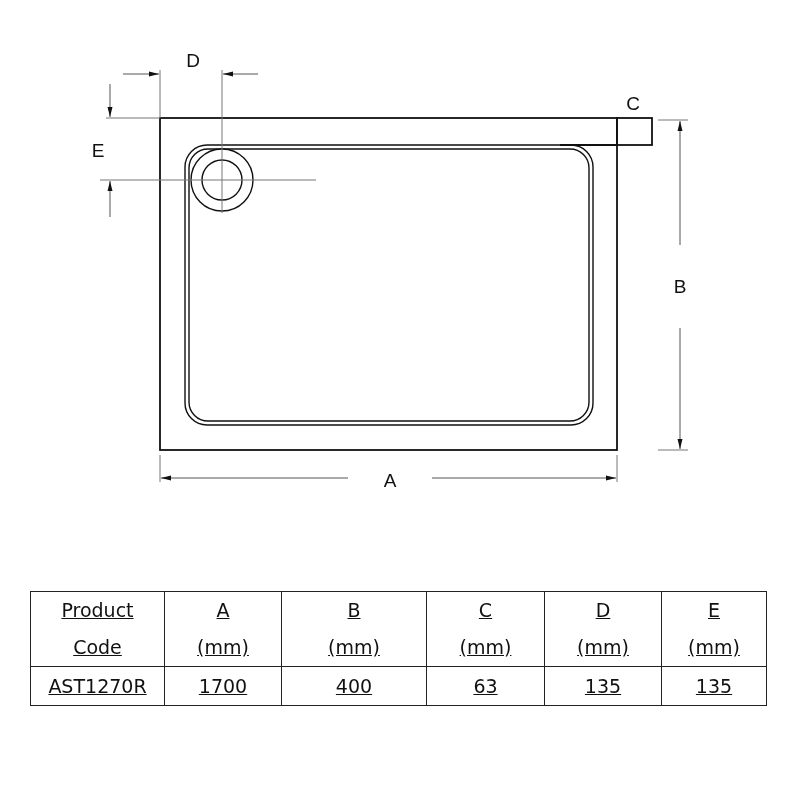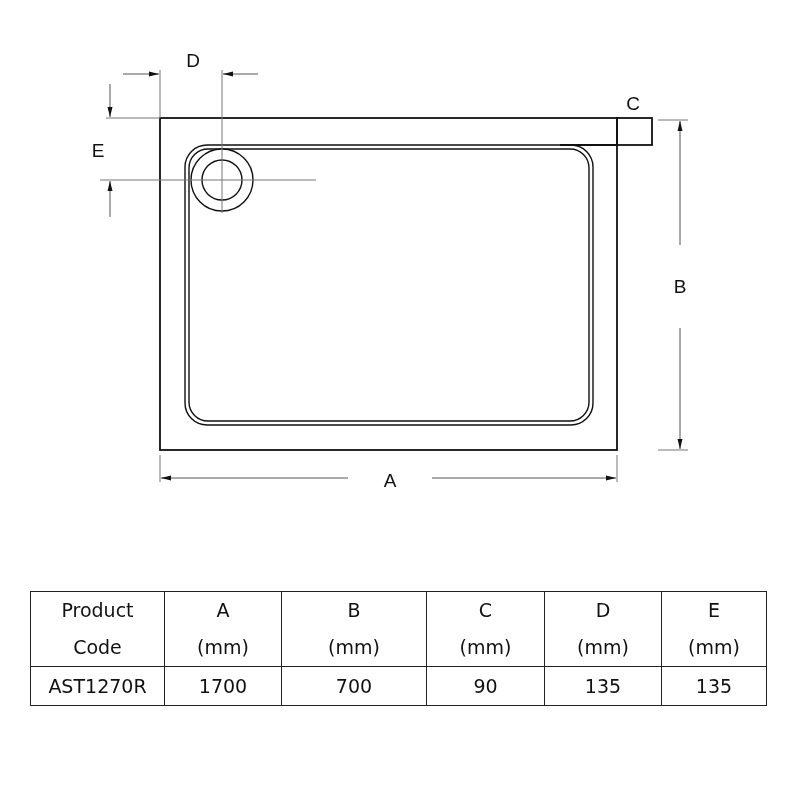--- a/index.html
+++ b/index.html
@@ -5,21 +5,21 @@
     html, body { margin: 0; padding: 0; background: #ffffff; }
     body { width: 800px; height: 800px; position: relative; overflow: hidden; font-family: "Liberation Sans", sans-serif; }
     #drawing { position: absolute; left: 0; top: 0; width: 800px; height: 540px; }
     .dim-label { font-family: "Liberation Sans", sans-serif; font-size: 19px; fill: #111; }
     #spec-table {
       position: absolute; left: 30px; top: 591px;
       border-collapse: collapse;
       font-family: "DejaVu Sans", sans-serif; font-size: 19px; color: #111;
     }
     #spec-table td, #spec-table th {
-      border: 1.5px solid #222; text-align: center; font-weight: normal; padding: 0;
+      border: 1.5px solid #222; text-align: center; font-weight: normal; padding: 0; text-decoration: underline;
     }
     #spec-table thead th { height: 72px; line-height: 37px; }
     #spec-table tbody td { height: 38px; }
     .c0 { width: 133px; } .c1 { width: 116px; } .c2 { width: 144px; }
     .c3 { width: 117px; } .c4 { width: 116px; } .c5 { width: 104px; }
   </style>
 </head>
 <body>
 
 <svg id="drawing" viewBox="0 0 800 540" xmlns="http://www.w3.org/2000/svg">
@@ -75,19 +75,19 @@
       <th class="c2"><span>B</span><br><span>(mm)</span></th>
       <th class="c3"><span>C</span><br><span>(mm)</span></th>
       <th class="c4"><span>D</span><br><span>(mm)</span></th>
       <th class="c5"><span>E</span><br><span>(mm)</span></th>
     </tr>
   </thead>
   <tbody>
     <tr>
       <td class="c0">AST1270R</td>
       <td class="c1">1700</td>
-      <td class="c2">700</td>
-      <td class="c3">90</td>
+      <td class="c2">400</td>
+      <td class="c3">63</td>
       <td class="c4">135</td>
       <td class="c5">135</td>
     </tr>
   </tbody>
 </table>
 
 </body></html>

